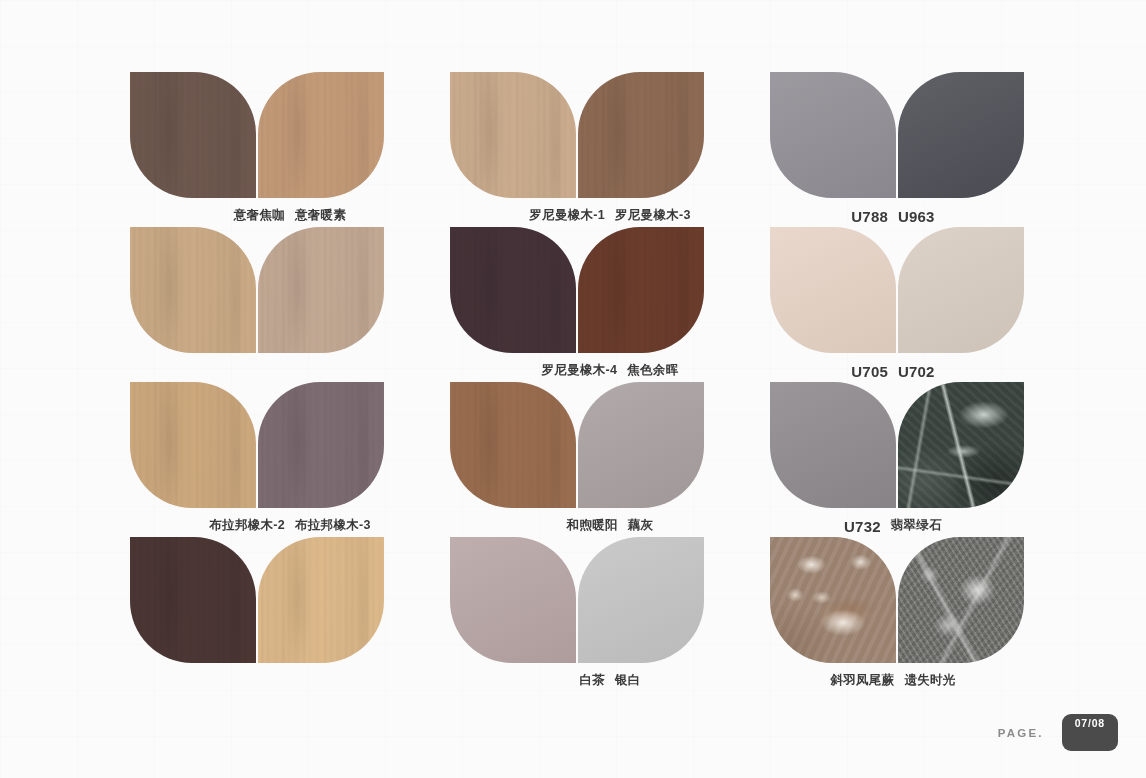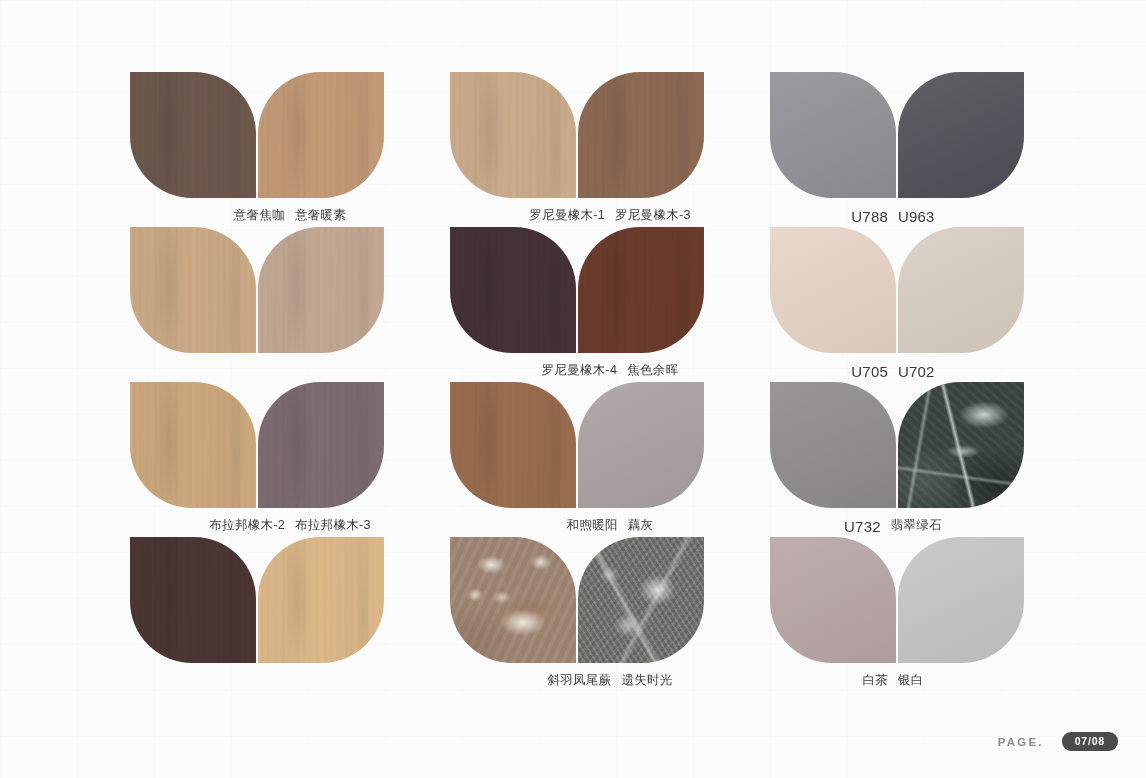--- a/index.html
+++ b/index.html
@@ -35,20 +35,21 @@
 
   
   #grid {
     position: absolute;
     left: 130px;
     top: 72px;
     width: 886px;
     display: grid;
     grid-template-columns: 320px 320px 246px;
     grid-template-rows: 155px 155px 155px 155px;
+    font-weight: bold;
   }
 
   .group {
     position: relative;
   }
 
   .pair {
     display: flex;
     gap: 2px;
     align-items: flex-start;
@@ -185,21 +186,21 @@
     font-size: 11.5px;
     letter-spacing: 2.2px;
     color: #8b8b8b;
     font-weight: 700;
   }
   #page-pill {
     background: #4b4b4b;
     color: #ffffff;
     font-size: 10.5px;
     letter-spacing: .8px;
-    padding: 3px 13px 4px;
+    padding: 3px 13px 22px;
     border-radius: 9px;
     font-weight: 600;
   }
 </style>
 </head>
 <body>
 
 <div id="page-bg"></div>
 
 <div id="sheet">
@@ -373,51 +374,51 @@
           <div class="swatch-wrap">
             <div class="swatch wood r-tl-br" style="background-color: rgb(221, 185, 138);">
               <div class="grain"></div>
             </div>
           </div>
         </div>
       </div>
       <div class="group">
         <div class="pair">
           <div class="swatch-wrap">
+            <div class="swatch solid r-tr-bl" style="background-color: rgb(184, 165, 165);">
+              <div class="grain"></div>
+            </div>
+          </div>
+          <div class="swatch-wrap">
+            <div class="swatch solid r-tl-br" style="background-color: rgb(196, 196, 196);">
+              <div class="grain"></div>
+            </div>
+          </div>
+        </div>
+        <div class="labels align-center">
+          <span class="label">白茶</span>
+          <span class="label">银白</span>
+        </div>
+      </div>
+      <div class="group">
+        <div class="pair">
+          <div class="swatch-wrap">
             <div class="swatch marble-onyx r-tr-bl" style="background-color: rgb(157, 133, 115);">
               <div class="grain"></div>
             </div>
           </div>
           <div class="swatch-wrap">
             <div class="swatch marble-fern r-tl-br" style="background-color: rgb(115, 115, 111);">
               <div class="grain"></div>
             </div>
           </div>
         </div>
         <div class="labels align-center">
           <span class="label">斜羽凤尾蕨</span>
           <span class="label">遗失时光</span>
-        </div>
-      </div>
-      <div class="group">
-        <div class="pair">
-          <div class="swatch-wrap">
-            <div class="swatch solid r-tr-bl" style="background-color: rgb(184, 165, 165);">
-              <div class="grain"></div>
-            </div>
-          </div>
-          <div class="swatch-wrap">
-            <div class="swatch solid r-tl-br" style="background-color: rgb(196, 196, 196);">
-              <div class="grain"></div>
-            </div>
-          </div>
-        </div>
-        <div class="labels align-center">
-          <span class="label">白茶</span>
-          <span class="label">银白</span>
         </div>
       </div>
     </div>
 
   <div id="footer">
     <span id="page-word">PAGE.</span>
     <span id="page-pill">07/08</span>
   </div>
 
 </div>

